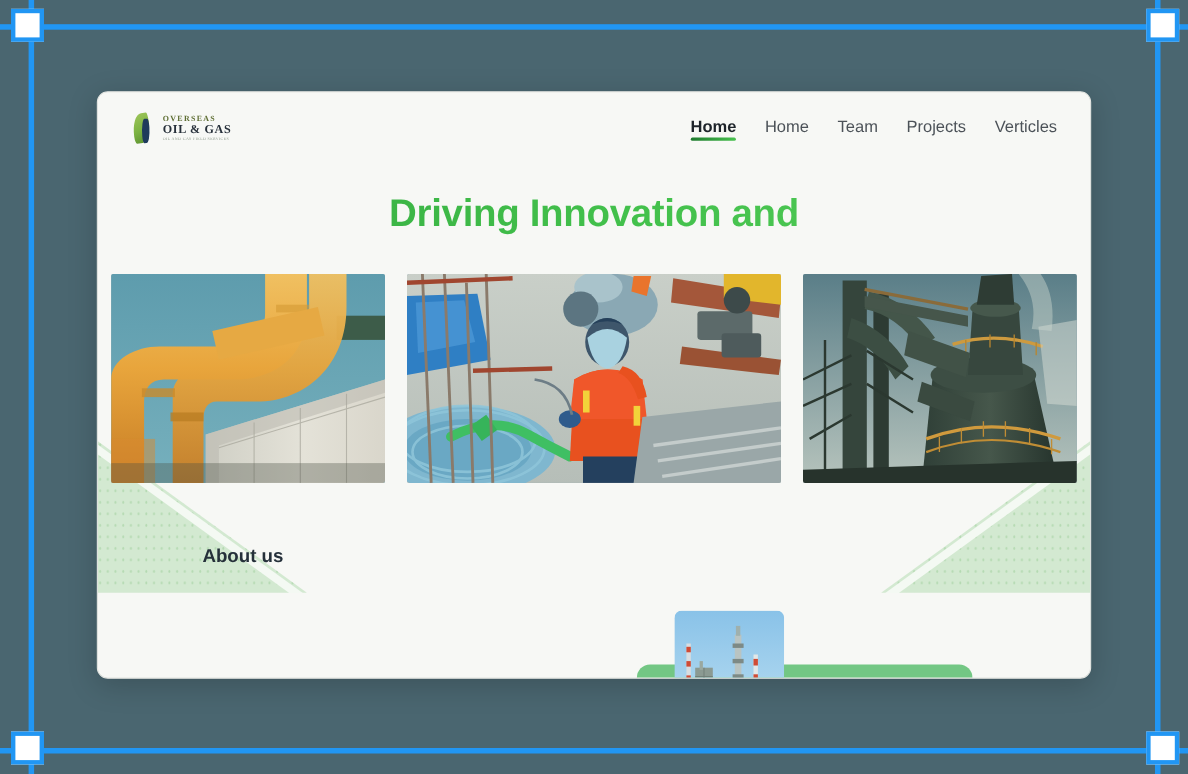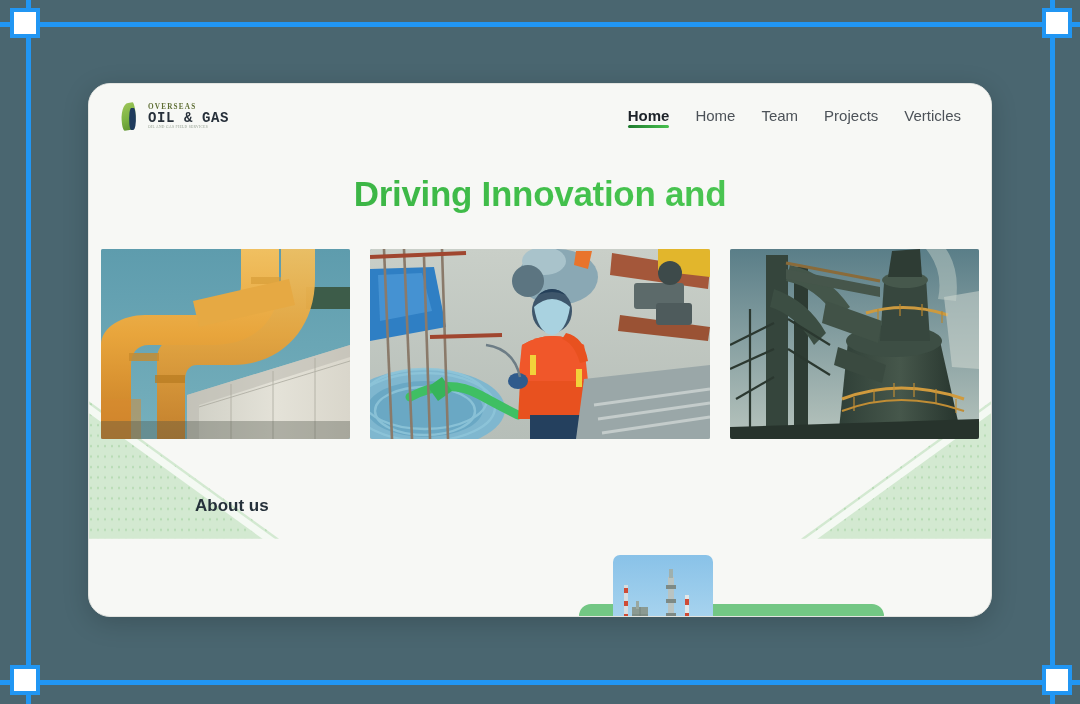--- a/index.html
+++ b/index.html
@@ -40,21 +40,21 @@
   .sh-br { left: 1042px; top: 665px; }
 
   
   .browser-card {
     position: absolute;
     left: 88px;
     top: 83px;
     width: 904px;
     height: 534px;
     background: #f7f8f5;
-    border-radius: 22px;
+    border-radius: 10px;
     border: 1px solid #e2e4e0;
     overflow: hidden;
     z-index: 10;
     box-shadow: 0 6px 26px rgba(0,0,0,0.18);
   }
 
   
   .site-header {
     height: 66px;
     display: flex;
@@ -85,22 +85,22 @@
     border-radius: 45% 20% 50% 20% / 70% 35% 65% 30%;
     transform: rotate(-4deg);
   }
 
   .logo-text { line-height: 1.02; }
   .logo-l1 {
     font-size: 7.2px; letter-spacing: 1.2px;
     color: #5e6e33; font-family: "Liberation Serif", serif; font-weight: 700;
   }
   .logo-l2 {
-    font-size: 14px; letter-spacing: 0.6px;
-    color: #27303a; font-family: Liberation Mono, monospace; font-weight: 700;
+    font-size: 11px; letter-spacing: 0.6px;
+    color: #27303a; font-family: Liberation Serif, serif; font-weight: 700;
   }
   .logo-l3 {
     font-size: 3.6px; letter-spacing: 0.35px;
     color: #8e9a8b; font-family: "Liberation Serif", serif;
     margin-top: 1px;
   }
 
   .site-nav { display: flex; align-items: center; gap: 26px; }
   .nav-item {
     font-size: 15px;
@@ -195,21 +195,21 @@
     position: relative;
     z-index: 3;
     padding: 22px 32px 0;
     height: 100px;
   }
   .about-heading {
     font-size: 17px;
     font-weight: 700;
     color: #25303a;
     position: absolute;
-    left: 106px;
+    left: 95px;
     top: 57px;
   }
   .green-panel {
     position: absolute;
     left: 490px;
     top: 520px;
     width: 305px;
     height: 40px;
     background: #73c784;
     border-radius: 12px 12px 0 0;

